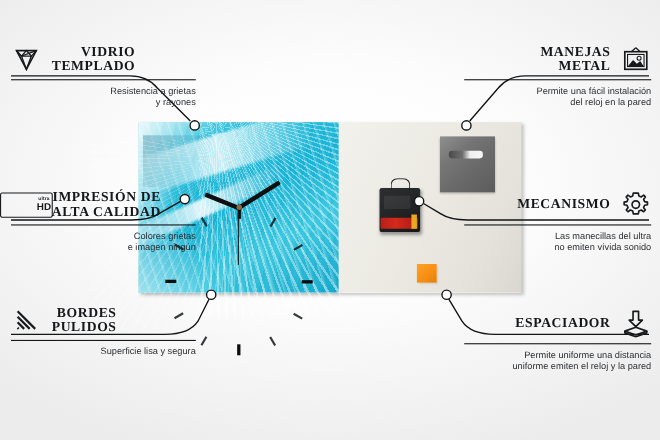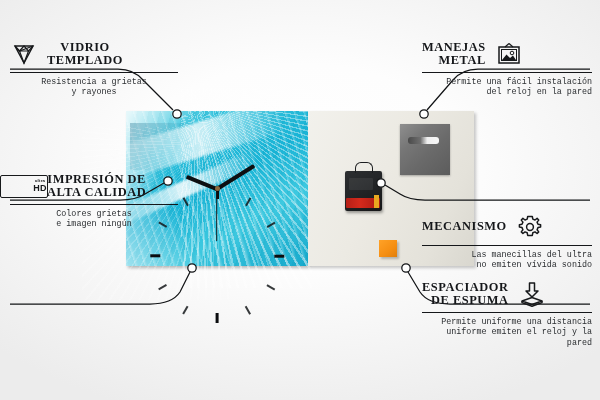--- a/index.html
+++ b/index.html
@@ -229,29 +229,29 @@
     pointer-events: none;
   }
   #leaders path { fill: none; stroke: #121416; stroke-width: 1.25px; }
   #leaders circle { fill: #ffffff; stroke: #121416; stroke-width: 1.25px; }
 
   
   .feature {
     position: absolute;
     width: 168px;
   }
-  .feature.left { left: 10px; text-align: center; }
+  .feature.left { left: 10px; text-align: right; }
   .feature.right { left: 422px; width: 170px; text-align: right; }
 
   .feature-head {
     display: flex;
     align-items: center;
     gap: 9px;
   }
-  .feature.right .feature-head { justify-content: flex-start; }
+  .feature.right .feature-head { justify-content: flex-end; }
 
   .feature-icon {
     flex: 0 0 auto;
     width: 28px;
     height: 28px;
     display: flex;
     align-items: center;
     justify-content: center;
     color: #17191b;
   }
@@ -267,32 +267,32 @@
     text-transform: uppercase;
   }
 
   .feature-rule {
     height: 0;
     border-top: 1.1px solid #15171a;
     margin: 4px 0 4px 0;
   }
 
   .feature-desc {
-    font-family: Liberation Mono, monospace;
+    font-family: Liberation Sans, sans-serif;
     font-size: 8.4px;
     line-height: 10.4px;
     color: #2a2d30;
   }
 
   
   #f-vidrio     { top: 40px; }
   #f-impresion  { top: 172px; }
   #f-bordes     { top: 277px; }
   #f-manejas    { top: 40px; }
-  #f-mecanismo  { top: 172px; margin-top: 41px; }
+  #f-mecanismo  { top: 172px; }
   #f-espaciador { top: 280px; }
 
   .hd-badge {
     width: 26px;
     height: 21px;
     border: 1.4px solid #17191b;
     border-radius: 2px;
     display: flex;
     flex-direction: column;
     align-items: center;
@@ -417,20 +417,40 @@
         <span>ALTA CALIDAD</span>
       </span>
     </div>
     <div class="feature-rule"></div>
     <div class="feature-desc">
       <span>Colores grietas</span><br>
       <span>e imagen ningún</span>
     </div>
   </div>
 
+  <div class="feature left" id="f-bordes">
+    <div class="feature-head">
+      <span class="feature-icon">
+        <svg width="26" height="22" viewBox="0 0 26 22">
+          <path d="M5,3 L21,19" stroke="currentColor" stroke-width="2" fill="none"></path>
+          <path d="M5,8 L16,19" stroke="currentColor" stroke-width="2" fill="none"></path>
+          <path d="M5,13 L11,19" stroke="currentColor" stroke-width="2" fill="none"></path>
+          <path d="M5,18 L6,19" stroke="currentColor" stroke-width="2" fill="none"></path>
+        </svg>
+      </span>
+      <span class="feature-title">
+        <span>BORDES</span><br>
+        <span>PULIDOS</span>
+      </span>
+    </div>
+    <div class="feature-rule"></div>
+    <div class="feature-desc">
+      <span>Superficie lisa y segura</span>
+    </div>
+  </div>
 
   <div class="feature right" id="f-manejas">
     <div class="feature-head">
       <span class="feature-title">
         <span>MANEJAS</span><br>
         <span>METAL</span>
       </span>
       <span class="feature-icon">
         <svg width="28" height="24" viewBox="0 0 28 24">
           <path d="M14,1.5 L10,5 M14,1.5 L18,5" stroke="currentColor" stroke-width="1.2" fill="none"></path>
@@ -464,21 +484,20 @@
     <div class="feature-desc">
       <span>Las manecillas del ultra</span><br>
       <span>no emiten vívida sonido</span>
     </div>
   </div>
 
   <div class="feature right" id="f-espaciador">
     <div class="feature-head">
       <span class="feature-title">
         <span>ESPACIADOR</span><br>
-        <span>DE ESPUMA</span>
       </span>
       <span class="feature-icon">
         <svg width="28" height="26" viewBox="0 0 28 26">
           <path d="M11.5,2 L16.5,2 L16.5,10 L20,10 L14,16 L8,10 L11.5,10 Z" fill="none" stroke="currentColor" stroke-width="1.5" stroke-linejoin="round"></path>
           <path d="M14,16.5 L24,20 L14,23.5 L4,20 Z" fill="none" stroke="currentColor" stroke-width="1.5" stroke-linejoin="round"></path>
           <path d="M4,20 L4,21.6 L14,25.2 L24,21.6 L24,20" fill="none" stroke="currentColor" stroke-width="1.5" stroke-linejoin="round"></path>
         </svg>
       </span>
     </div>
     <div class="feature-rule"></div>

